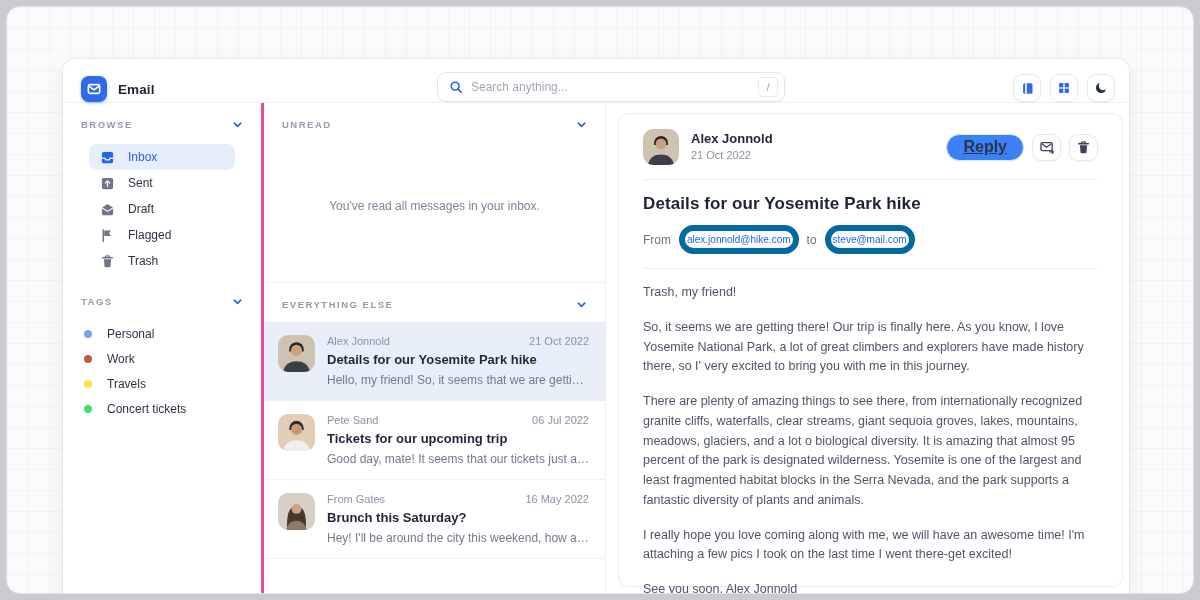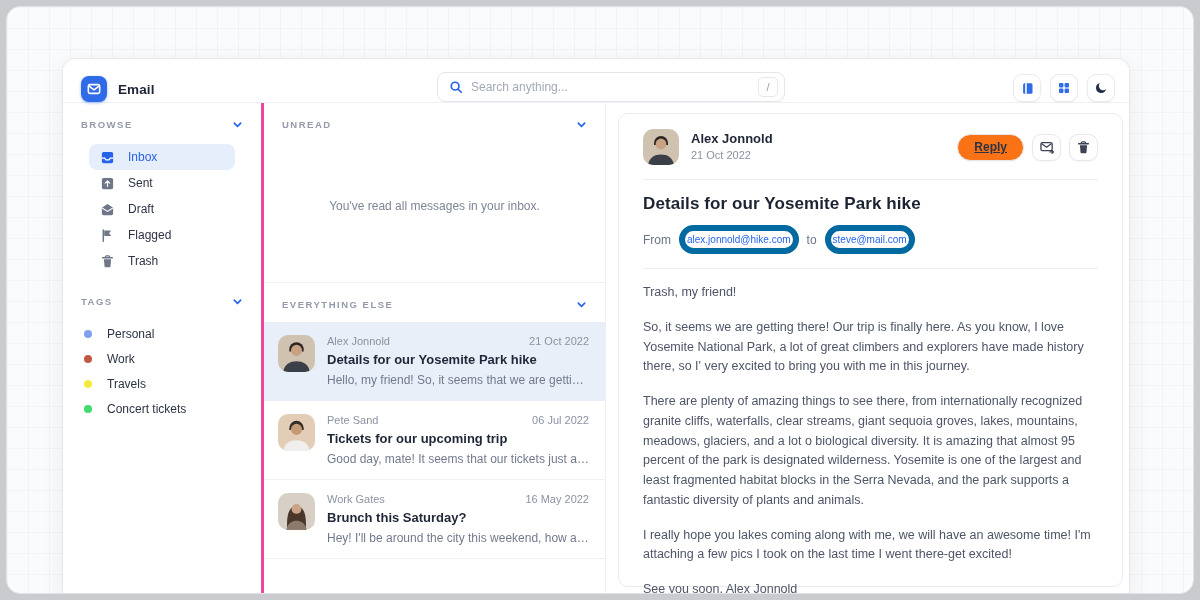--- a/index.html
+++ b/index.html
@@ -122,22 +122,22 @@
     padding:15px 24px 20px 24px; height:100%;
   }
   .dc-header { display:flex; align-items:center; gap:12px; }
   .dc-avatar { width:36px; height:36px; border-radius:10px; overflow:hidden; flex:0 0 36px; }
   .dc-who { line-height:1.25; }
   .dc-name { font-size:13px; font-weight:600; color:#1f2637; }
   .dc-date { font-size:11px; color:#8b92a3; margin-top:2px; }
   .dc-actions { margin-left:auto; display:flex; gap:8px; align-items:center; }
   .reply-btn {
     height:27px; padding:0 16px; border-radius:999px;
-    border:1px solid #e6e8ec; background:#f97316;
-    font-size:12px; font-weight:600; color:#2c3345; cursor:pointer;
+    border:1px solid #e6e8ec; background:#3b82f6;
+    font-size:16px; font-weight:600; color:#2c3345; cursor:pointer;
     font-family:"Liberation Sans", sans-serif;
     box-shadow:0 1px 2px rgba(20,30,60,0.04);
     text-decoration:underline;
   }
   .sq-btn {
     width:29px; height:27px; border-radius:9px;
     border:1px solid #e6e8ec; background:#fff; cursor:pointer;
     display:flex; align-items:center; justify-content:center;
     box-shadow:0 1px 2px rgba(20,30,60,0.04);
   }
@@ -365,21 +365,21 @@
             <span class="email-avatar">
               <svg width="37" height="37" viewBox="0 0 36 36">
                   <rect width="36" height="36" fill="#d8d0c6"></rect>
                   <path d="M9 36c-.8-12 .5-23 9-23s9.8 11 9 23z" fill="#4a372c"></path>
                   <circle cx="18" cy="15.5" r="4.8" fill="#c9a488"></circle>
                   <path d="M8 36c1.4-6.5 5.5-9 10-9s8.6 2.5 10 9z" fill="#8c7a6a"></path>
                 </svg>
             </span>
             <div class="email-body">
               <div class="email-row1">
-                <span class="email-sender">Work Gates</span>
+                <span class="email-sender">From Gates</span>
                 <span class="email-date">16 May 2022</span>
               </div>
               <div class="email-subject">Brunch this Saturday?</div>
               <div class="email-preview">Hey! I'll be around the city this weekend, how about a...</div>
             </div>
           </div>
 
         </div>
       </section>
 
@@ -432,21 +432,21 @@
             <span>to</span>
             <span class="chip">steve@mail.com</span>
           </div>
 
           <div class="divider"></div>
 
           <div class="dc-body">
             <p>Trash, my friend!</p>
             <p>So, it seems we are getting there! Our trip is finally here. As you know, I love Yosemite National Park, a lot of great climbers and explorers have made history there, so I' very excited to bring you with me in this journey.</p>
             <p>There are plenty of amazing things to see there, from internationally recognized granite cliffs, waterfalls, clear streams, giant sequoia groves, lakes, mountains, meadows, glaciers, and a lot o biological diversity. It is amazing that almost 95 percent of the park is designated wilderness. Yosemite is one of the largest and least fragmented habitat blocks in the Serra Nevada, and the park supports a fantastic diversity of plants and animals.</p>
-            <p>I really hope you lakes coming along with me, we will have an awesome time! I'm attaching a few pics I took on the last time I went there-get excited!</p>
+            <p>I really hope you love coming along with me, we will have an awesome time! I'm attaching a few pics I took on the last time I went there-get excited!</p>
             <p>See you soon, Alex Jonnold</p>
           </div>
 
         </div>
       </section>
 
     </div>
   </div>
 </div>
 

